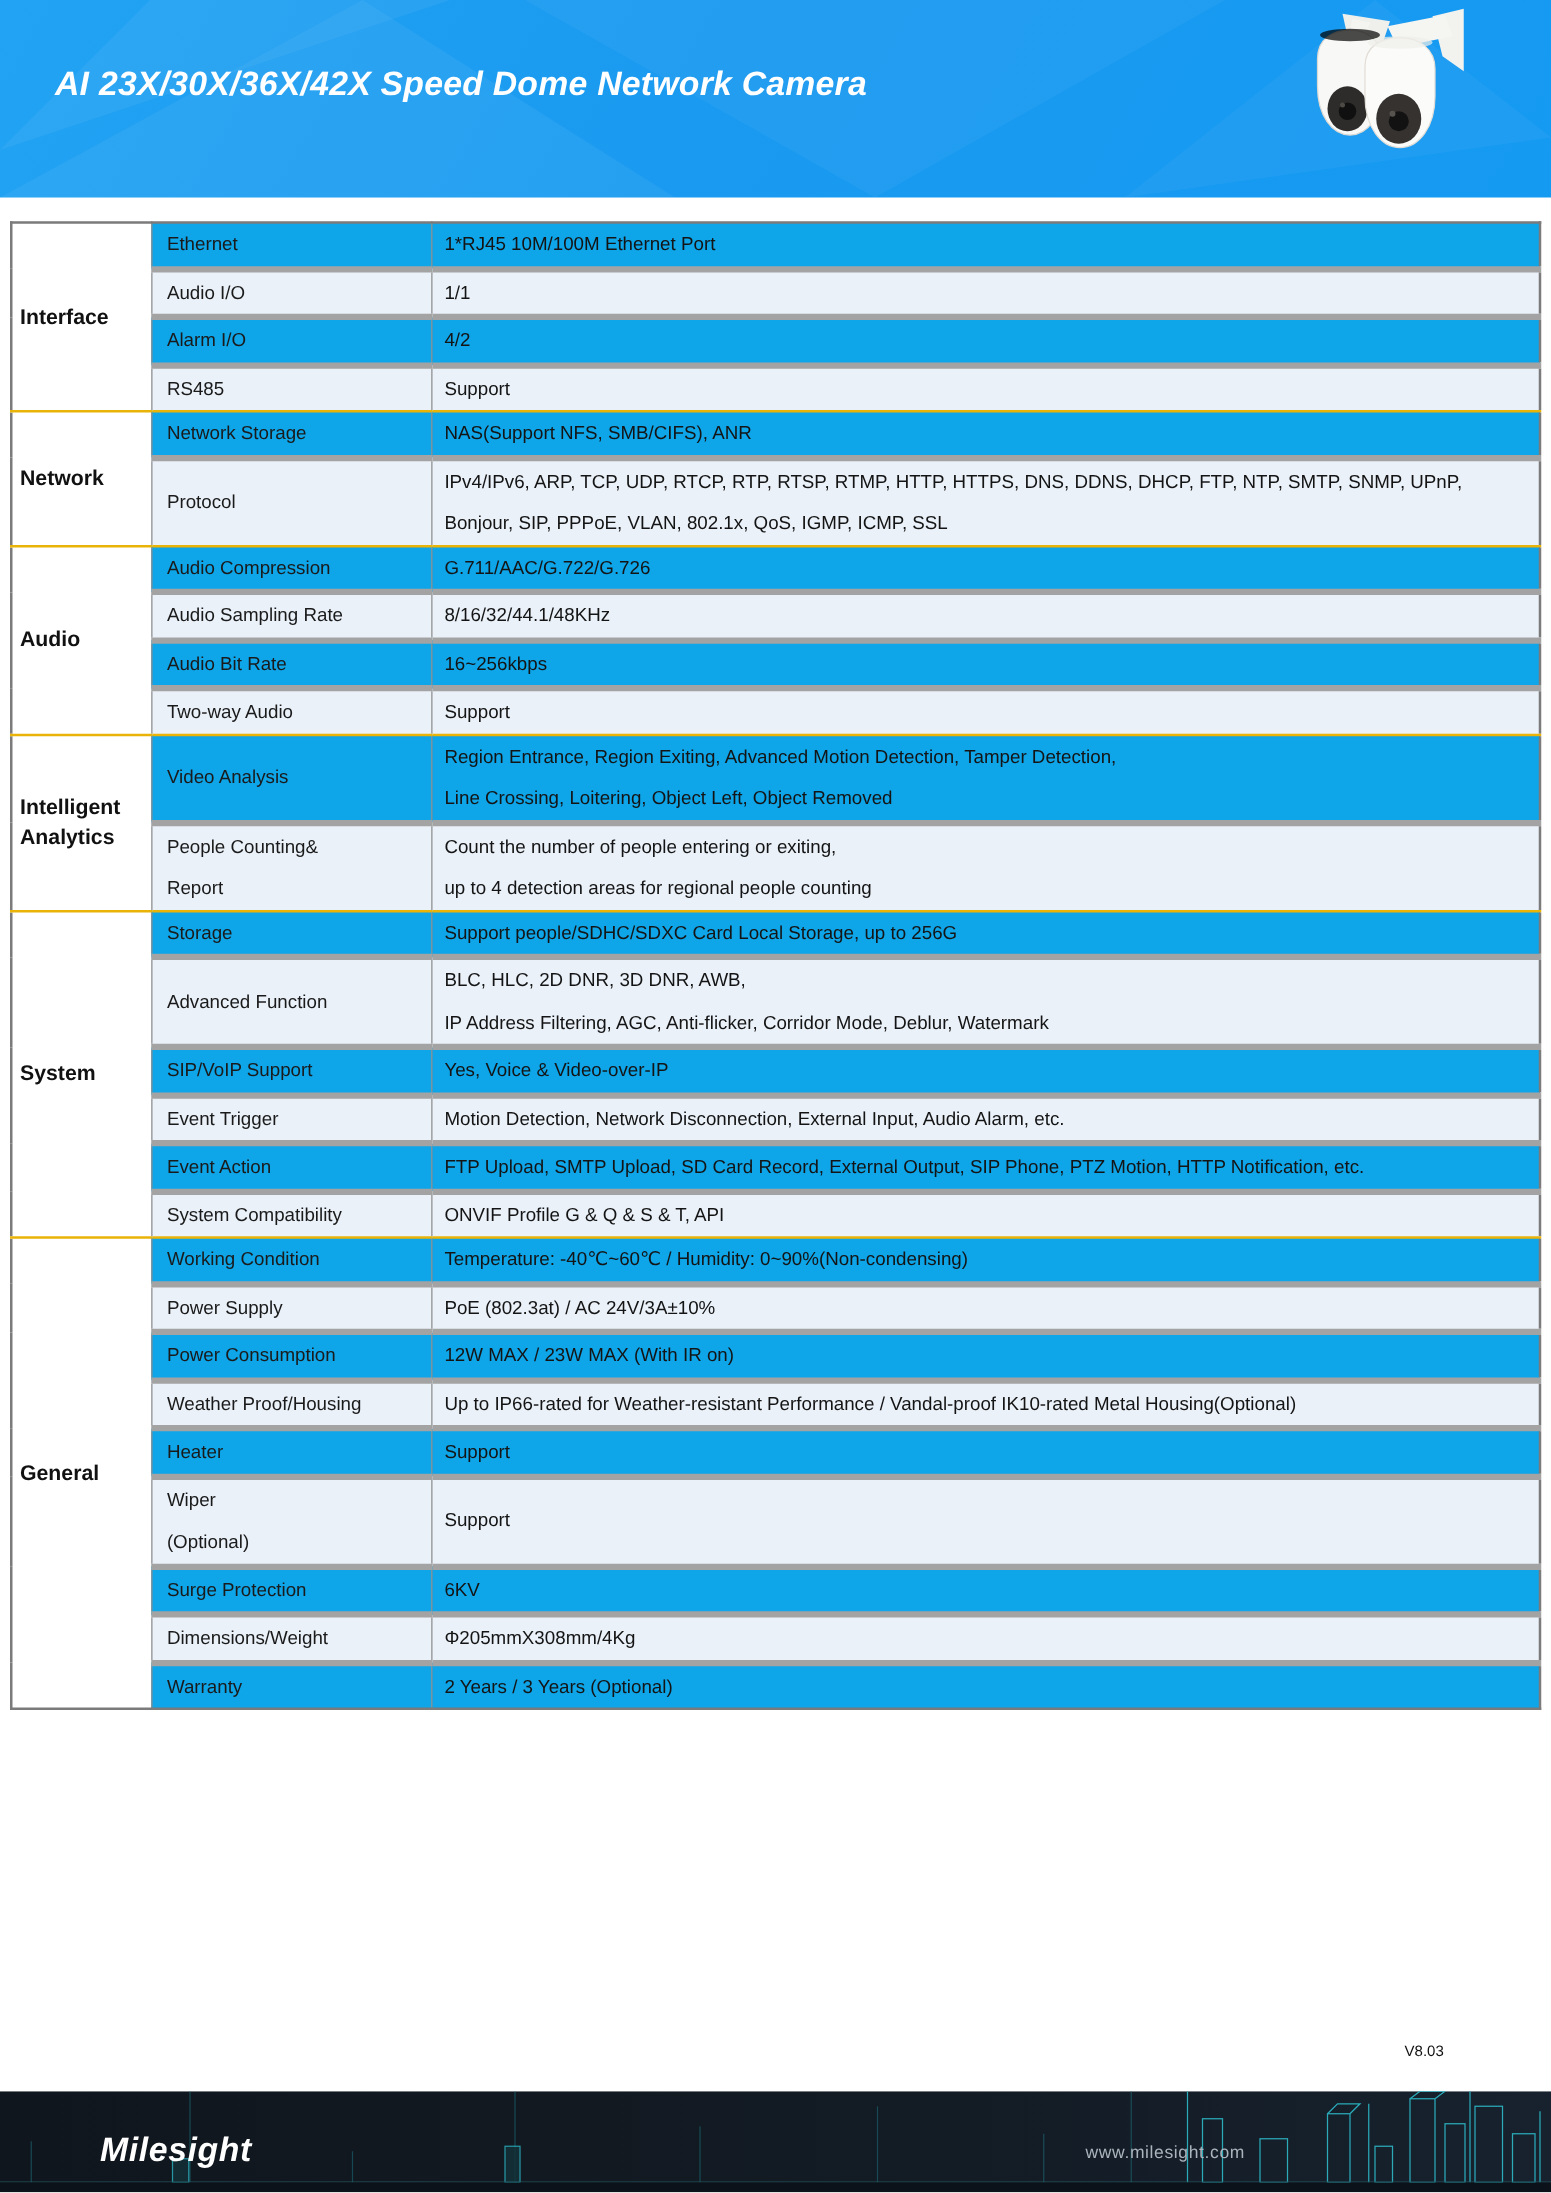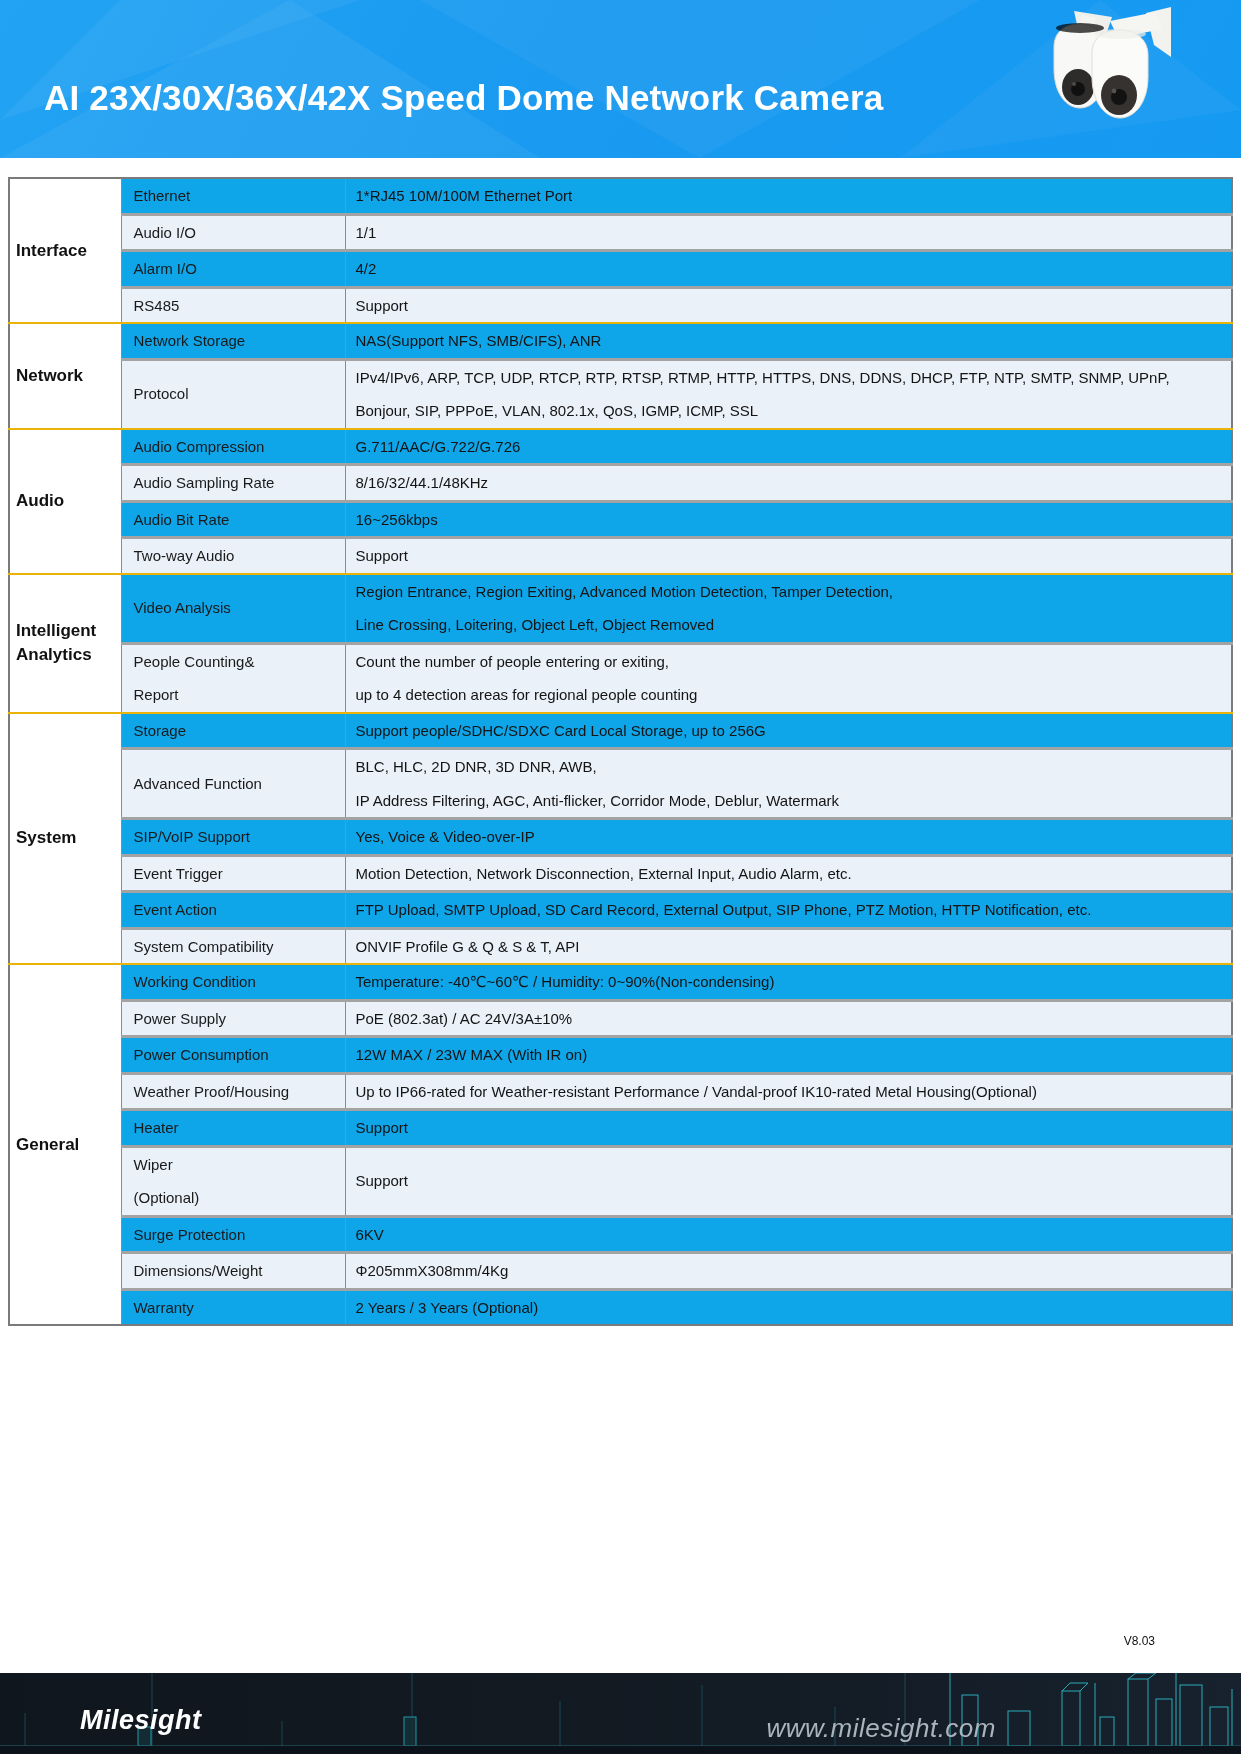--- a/index.html
+++ b/index.html
@@ -10,23 +10,24 @@
   }
 
   
   .hdr {
     position:absolute; left:0; top:0; width:1241px; height:158px;
     background:linear-gradient(120deg,#23a3f3 0%,#1a9af0 45%,#159af2 100%);
     overflow:hidden;
   }
   .hdr .tri { position:absolute; top:0; width:100%; height:100%; pointer-events:none; }
   .hdr-title {
-    position:absolute; left:44px; top:78px;
-    color:#ffffff; font-size:35px; font-weight:700; letter-spacing:0.2px;
+    position:absolute; left:44px; top:52px;
+    color:#ffffff; font-size:27px; font-weight:700; letter-spacing:0.2px;
     white-space:nowrap;
+    font-style:italic;
   }
   .cams { position:absolute; left:1028px; top:4px; width:145px; height:142px; }
 
   
   .spec-wrap { position:absolute; left:8px; top:177px; width:1225px; }
   table.spec {
     width:100%; border-collapse:collapse; table-layout:fixed;
     border:2px solid #7b7b7b;
   }
   table.spec col.c-cat  { width:112px; }
@@ -36,41 +37,41 @@
     background:#ffffff; text-align:left; font-weight:700; font-size:17px;
     color:#111; border-right:1px solid #8c8c8c; padding:0 6px; line-height:24px;
   }
   td.prop {
     font-size:15px; color:#1a1a1a; padding:0 6px 0 12px;
     border-right:1px solid #8c8c8c;
   }
   td.val { font-size:15px; color:#141414; text-align:left; padding:0 10px; }
   tr.alt td.prop, tr.alt td.val { background:#eaf1f9; }
   tr.plain td.prop, tr.plain td.val { background:#0ea5e9; }
-  tr + tr td { border-top:3px solid #a3a3a3; }
+  tr + tr td { border-top:5px solid #a3a3a3; }
   tr.sec-start td { border-top:2px solid #eab308; }
   .line { line-height:33.5px; white-space:nowrap; }
   td.prop .line { white-space:normal; }
 
   
   .version {
     position:absolute; top:1634px; right:86px;
     font-size:12px; color:#111; font-weight:400;
   }
 
   
   .footer { position:absolute; left:0; bottom:0; width:1014px; height:81px; }
   .footer svg { position:absolute; left:0; top:0; }
   .brand {
     position:absolute; left:80px; top:32px; color:#ffffff;
     font-size:27px; font-style:italic; font-weight:600; letter-spacing:0.5px;
   }
   .site {
     position:absolute; right:18px; top:40px; color:#aab4bc;
-    font-size:26px; letter-spacing:0.5px;font-style:italic;
+    font-size:14px; letter-spacing:0.5px;
   }
 </style>
 </head>
 <body>
 
 <div id="page">
 
   <div class="hdr">
     <svg class="tri" width="1241" height="158" viewBox="0 0 1241 158">
       <polygon points="0,158 290,0 540,158" fill="rgba(255,255,255,0.05)"></polygon>

